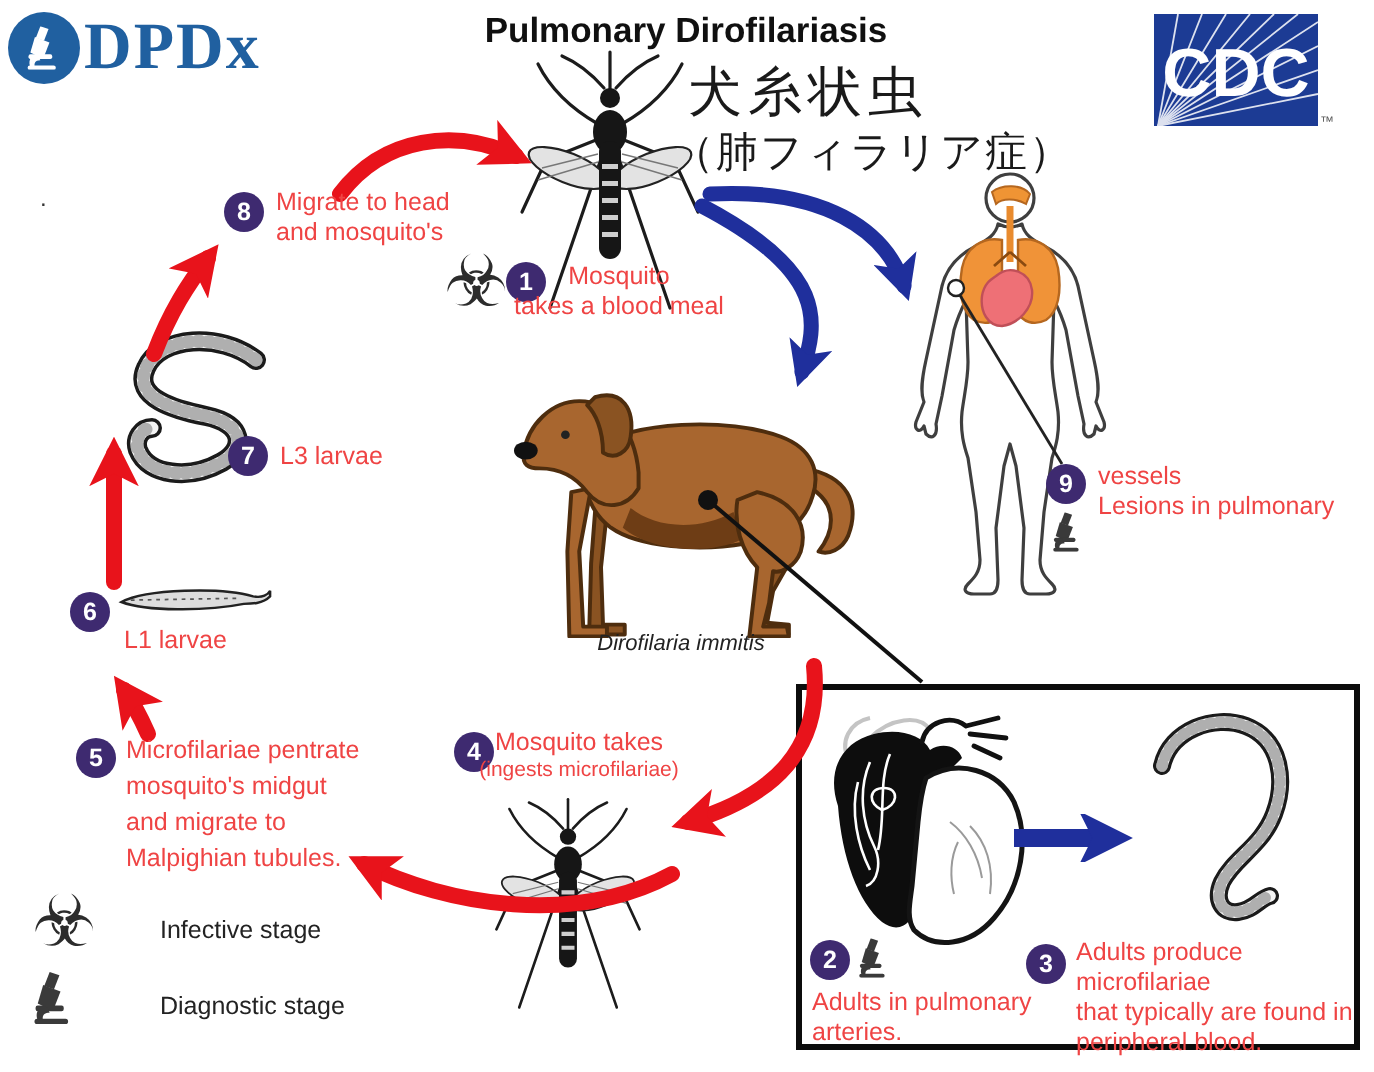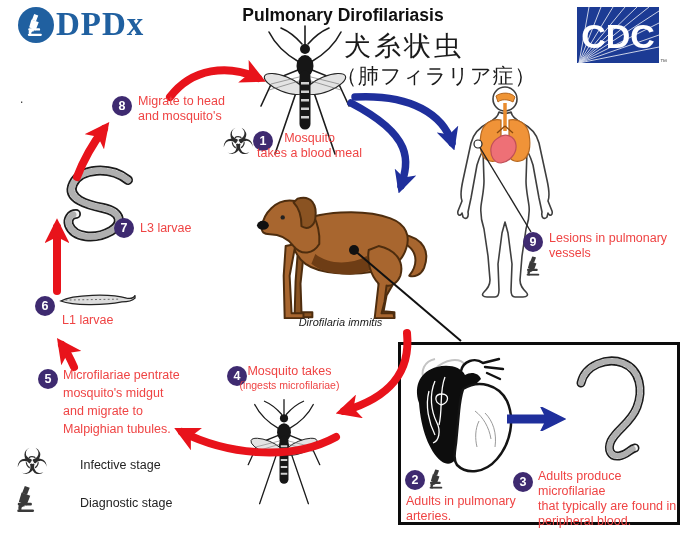--- a/index.html
+++ b/index.html
@@ -1,20 +1,20 @@
 <!DOCTYPE html>
 <html><head>
 <meta charset="utf-8">
 <style>
   html,body{margin:0;padding:0;background:#fff;}
   #stage{position:relative;width:687px;height:536px;background:#fff;overflow:hidden;
          font-family:"Liberation Sans","DejaVu Sans",sans-serif;color:#222;}
   .abs{position:absolute;}
   
-  #dpdx{left:18px;top:6px;display:flex;align-items:flex-end;}
+  #dpdx{left:4px;top:6px;display:flex;align-items:flex-start;}
   #dpdx .ball{width:36px;height:36px;border-radius:50%;background:#2060a0;display:flex;align-items:center;justify-content:center;}
   #dpdx .word{font-family:"Liberation Serif","DejaVu Serif",serif;font-weight:700;font-size:33px;color:#2060a0;margin-left:2px;letter-spacing:1px;}
   #main-title{left:188px;top:5px;width:310px;text-align:center;font-size:17.5px;font-weight:700;color:#101010;}
   .jp{color:#1a1a1a;font-family:"DejaVu Sans","Liberation Sans",sans-serif;white-space:nowrap;}
   #jp1{left:344px;top:28px;font-size:27px;letter-spacing:3px;}
   #jp2{left:336px;top:62px;font-size:21px;letter-spacing:1px;}
   #cdc-tm{left:660px;top:58px;font-size:7px;color:#555;}
   #stray{left:20px;top:92px;font-size:12px;color:#333;}
   
   .num{position:absolute;width:20px;height:20px;border-radius:50%;background:#3e2a70;color:#fff;
@@ -248,22 +248,22 @@
   </div>
 
   <div class="num" style="left:227px;top:366px">4</div>
   <div class="stext center" style="left:232px;top:364px;width:115px">
     <div>Mosquito takes</div>
     <div class="note">(ingests microfilariae)</div>
   </div>
 
   <div class="num" style="left:523px;top:232px">9</div>
   <div class="stext" style="left:549px;top:231px;width:120px">
+    <div>vessels</div>
     <div>Lesions in pulmonary</div>
-    <div>vessels</div>
   </div>
   <svg class="fig" style="left:525px;top:256px;color:#3a3a3a" width="18" height="20" viewBox="0 0 22 24">
       <use href="#icon-microscope"></use>
     </svg>
 
   <div class="abs organism" style="left:283px;top:316px;width:115px">Dirofilaria immitis</div>
 
   <div class="abs bio" style="left:16px;top:444px;font-size:36px">☣</div>
   <div class="abs legend-label" style="left:54px;top:458px">Infective stage</div>
   <svg class="fig" style="left:15px;top:486px;color:#3a3a3a" width="24" height="26" viewBox="0 0 22 24">

